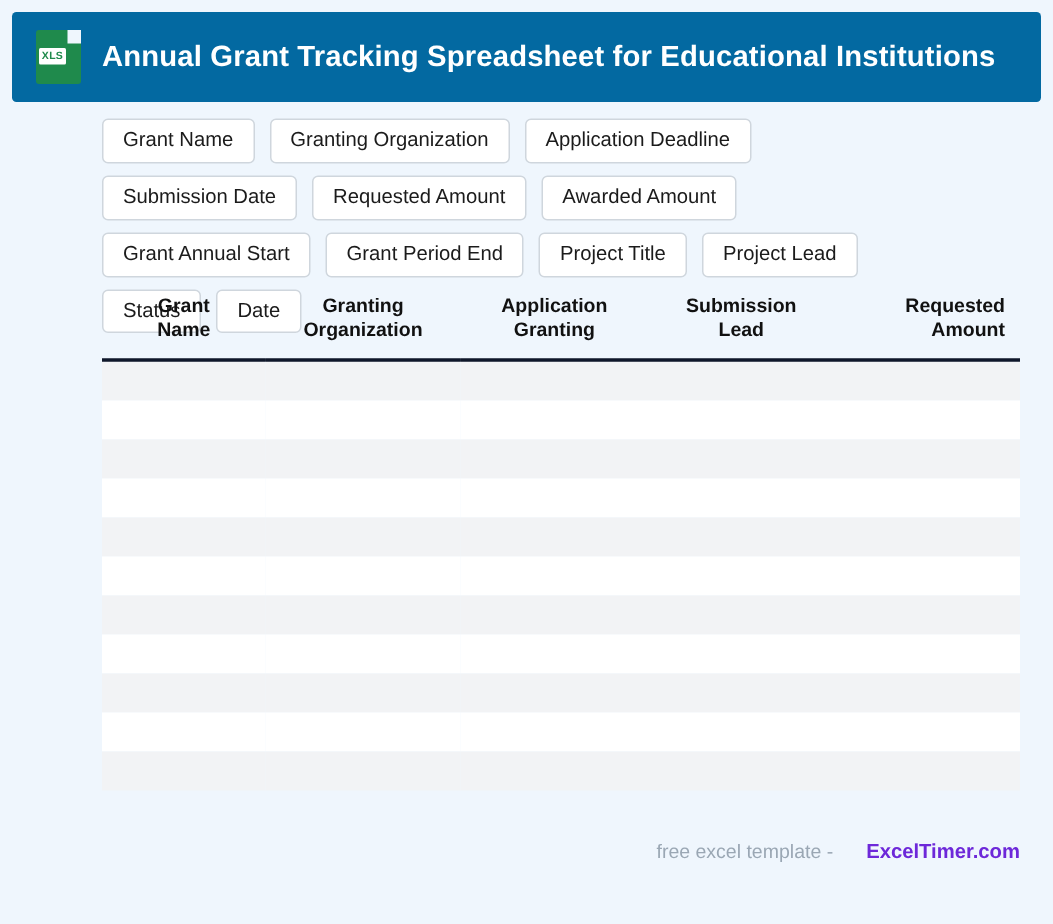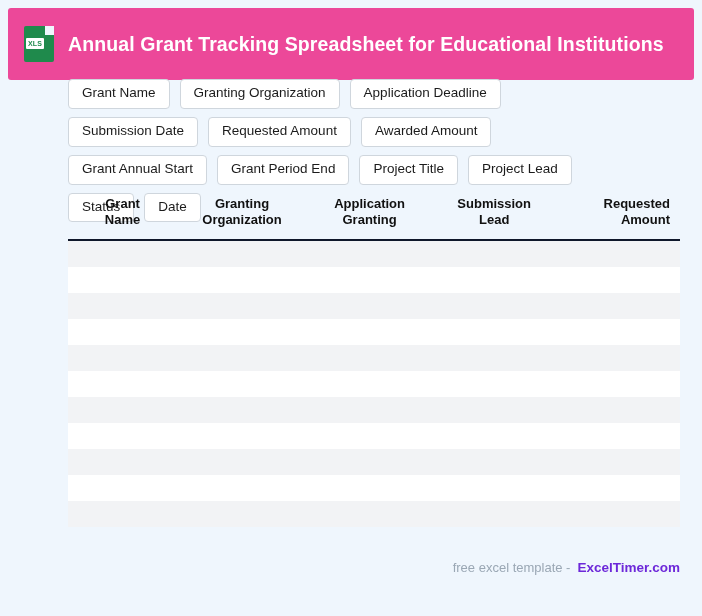--- a/index.html
+++ b/index.html
@@ -19,22 +19,22 @@
     height: 616px;
     background: #eff6fd;
   }
 
   
   .header {
     position: absolute;
     left: 8px;
     top: 8px;
     width: 686px;
-    height: 72px;
-    background: #ec4899;
+    height: 60px;
+    background: #0369a1;
     border-radius: 3px;
     display: flex;
     align-items: center;
   }
   .xls-icon {
     width: 30px;
     height: 36px;
     margin-left: 16px;
     margin-right: 14px;
     position: relative;
@@ -137,21 +137,21 @@
 
   
   .footer {
     position: absolute;
     right: 22px;
     bottom: 41px;
     font-size: 13px;
     color: #9aa7b4;
     display: flex;
     align-items: center;
-    gap: 7px;
+    gap: 22px;
   }
   .footer .brand {
     color: #6d28d9;
     font-weight: bold;
     font-size: 13.5px;
   }
 </style>
 </head>
 <body>
 

